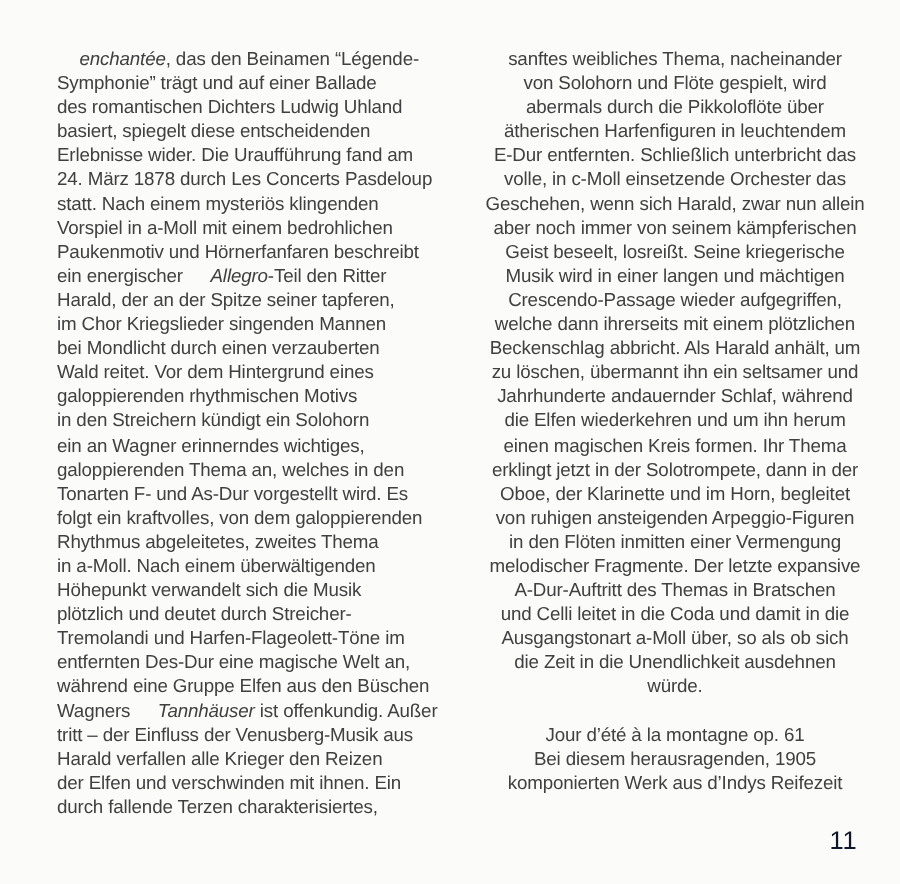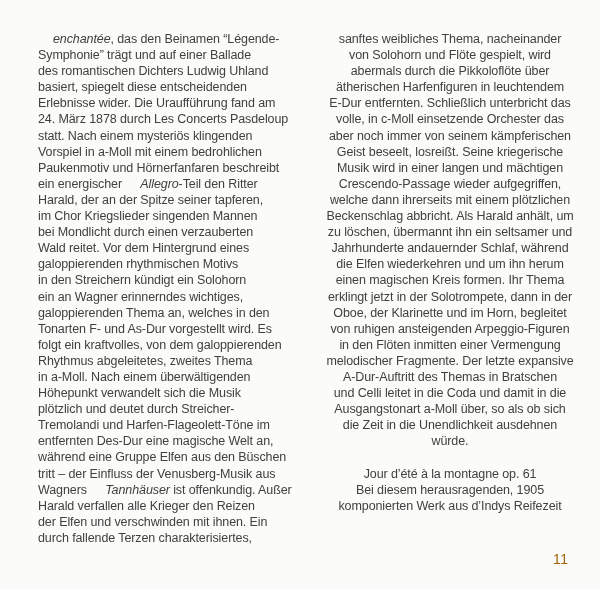--- a/index.html
+++ b/index.html
@@ -28,23 +28,23 @@
     font-size: 12.5px;
     letter-spacing: -0.1px;
     white-space: nowrap;
   }
   .italic { font-style: italic; margin-left: 15px; }
   .bold   { font-weight: 400; }
   .page-number {
     position: absolute;
     left: 553px;
     top: 551px;
-    font-size: 14px;
+    font-size: 17px;
     letter-spacing: 0.5px;
-    color: #a16207;
+    color: #0f172a;
   }
 </style>
 </head>
 <body>
 
 <div class="page">
   <div class="column left">
       <div class="line"><span class="italic">enchantée</span><span>, das den Beinamen “Légende-</span></div>
       <div class="line"><span>Symphonie” trägt und auf einer Ballade</span></div>
       <div class="line"><span>des romantischen Dichters Ludwig Uhland</span></div>
@@ -65,33 +65,34 @@
       <div class="line"><span>galoppierenden Thema an, welches in den</span></div>
       <div class="line"><span>Tonarten F- und As-Dur vorgestellt wird. Es</span></div>
       <div class="line"><span>folgt ein kraftvolles, von dem galoppierenden</span></div>
       <div class="line"><span>Rhythmus abgeleitetes, zweites Thema</span></div>
       <div class="line"><span>in a-Moll. Nach einem überwältigenden</span></div>
       <div class="line"><span>Höhepunkt verwandelt sich die Musik</span></div>
       <div class="line"><span>plötzlich und deutet durch Streicher-</span></div>
       <div class="line"><span>Tremolandi und Harfen-Flageolett-Töne im</span></div>
       <div class="line"><span>entfernten Des-Dur eine magische Welt an,</span></div>
       <div class="line"><span>während eine Gruppe Elfen aus den Büschen</span></div>
+      <div class="line"><span>Wagners </span><span class="italic">Tannhäuser</span><span> ist offenkundig. Außer</span></div>
       <div class="line"><span>tritt – der Einfluss der Venusberg-Musik aus</span></div>
-      <div class="line"><span>Wagners </span><span class="italic">Tannhäuser</span><span> ist offenkundig. Außer</span></div>
       <div class="line"><span>Harald verfallen alle Krieger den Reizen</span></div>
       <div class="line"><span>der Elfen und verschwinden mit ihnen. Ein</span></div>
       <div class="line"><span>durch fallende Terzen charakterisiertes,</span></div>
     </div>
   <div class="column right">
       <div class="line"><span>sanftes weibliches Thema, nacheinander</span></div>
       <div class="line"><span>von Solohorn und Flöte gespielt, wird</span></div>
       <div class="line"><span>abermals durch die Pikkoloflöte über</span></div>
       <div class="line"><span>ätherischen Harfenfiguren in leuchtendem</span></div>
       <div class="line"><span>E-Dur entfernten. Schließlich unterbricht das</span></div>
       <div class="line"><span>volle, in c-Moll einsetzende Orchester das</span></div>
+      <div class="line"><span>Geschehen, wenn sich Harald, zwar nun allein</span></div>
       <div class="line"><span>aber noch immer von seinem kämpferischen</span></div>
       <div class="line"><span>Geist beseelt, losreißt. Seine kriegerische</span></div>
       <div class="line"><span>Musik wird in einer langen und mächtigen</span></div>
       <div class="line"><span>Crescendo-Passage wieder aufgegriffen,</span></div>
       <div class="line"><span>welche dann ihrerseits mit einem plötzlichen</span></div>
       <div class="line"><span>Beckenschlag abbricht. Als Harald anhält, um</span></div>
       <div class="line"><span>zu löschen, übermannt ihn ein seltsamer und</span></div>
       <div class="line"><span>Jahrhunderte andauernder Schlaf, während</span></div>
       <div class="line"><span>die Elfen wiederkehren und um ihn herum</span></div>
       <div class="line"><span>einen magischen Kreis formen. Ihr Thema</span></div>

